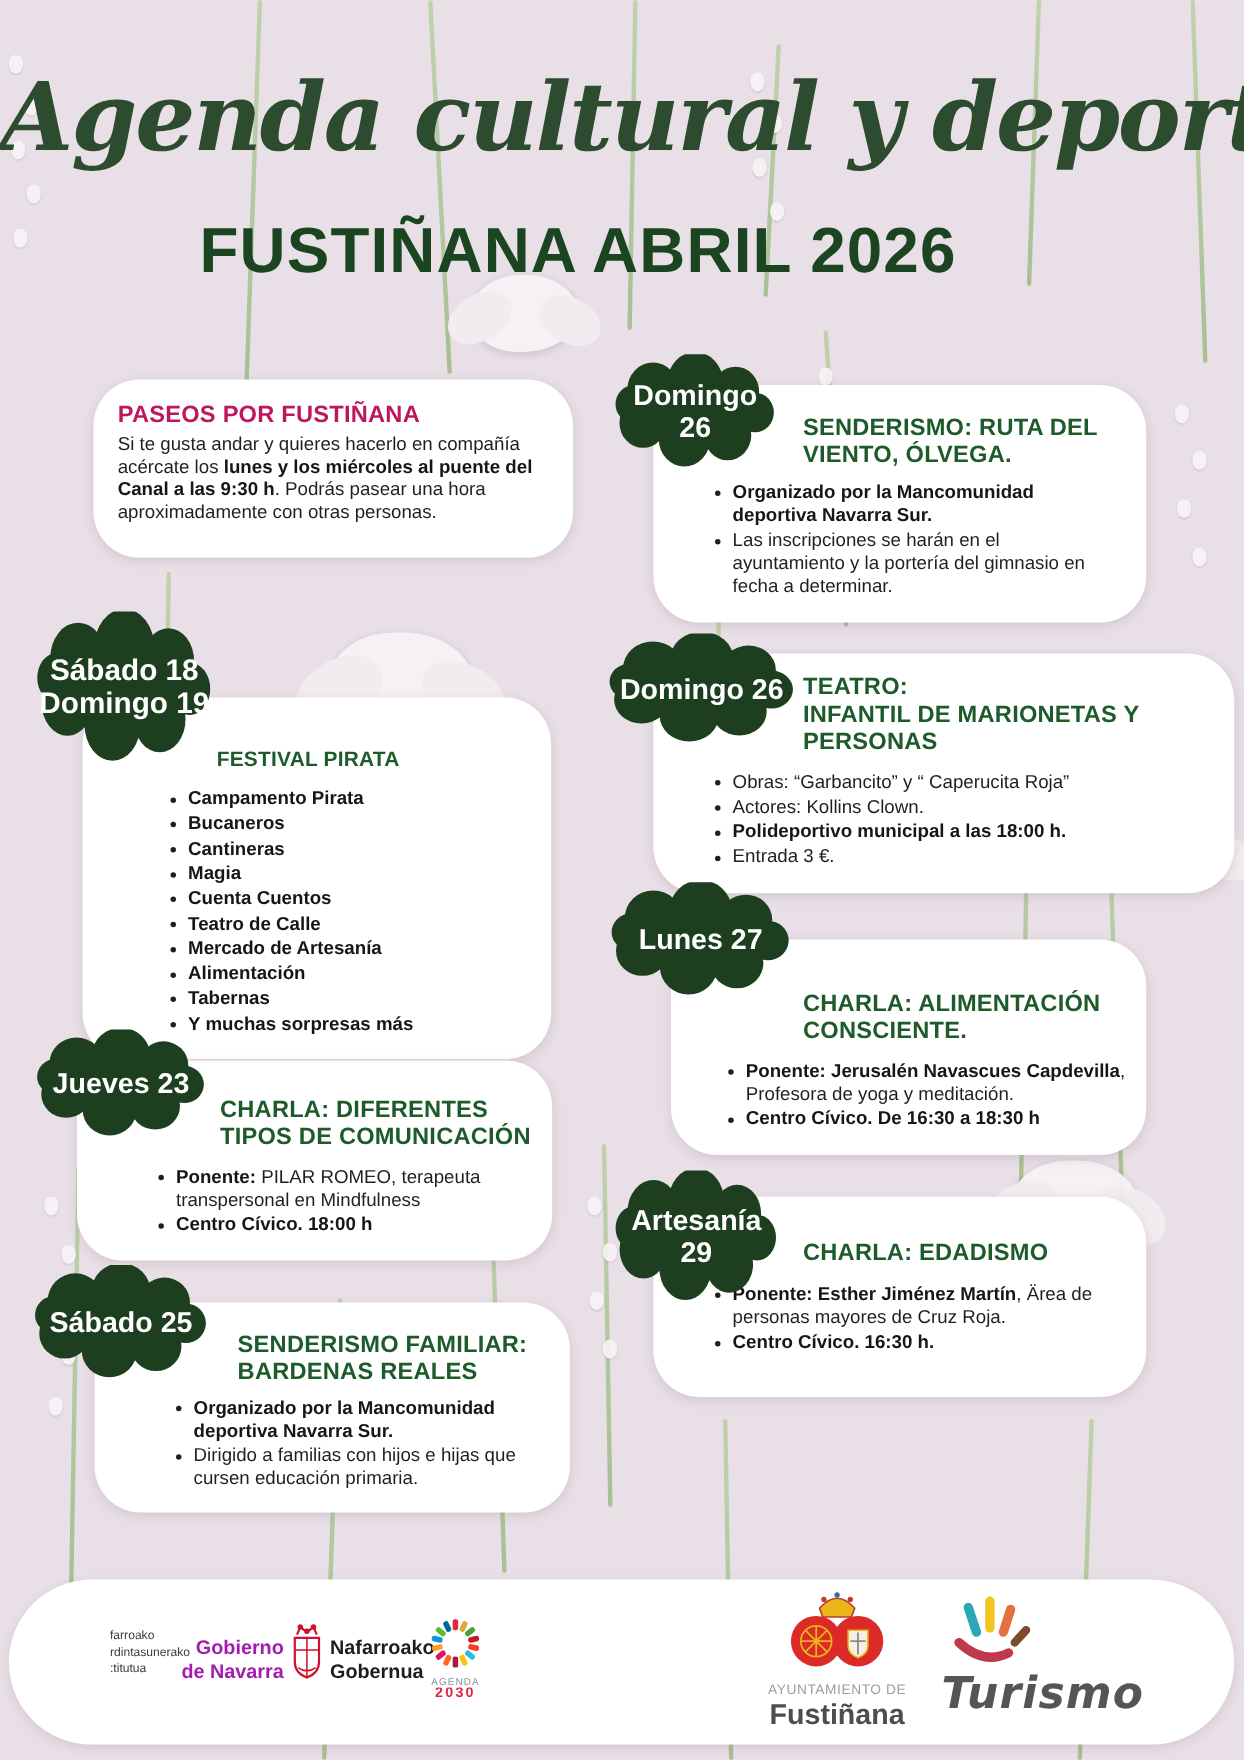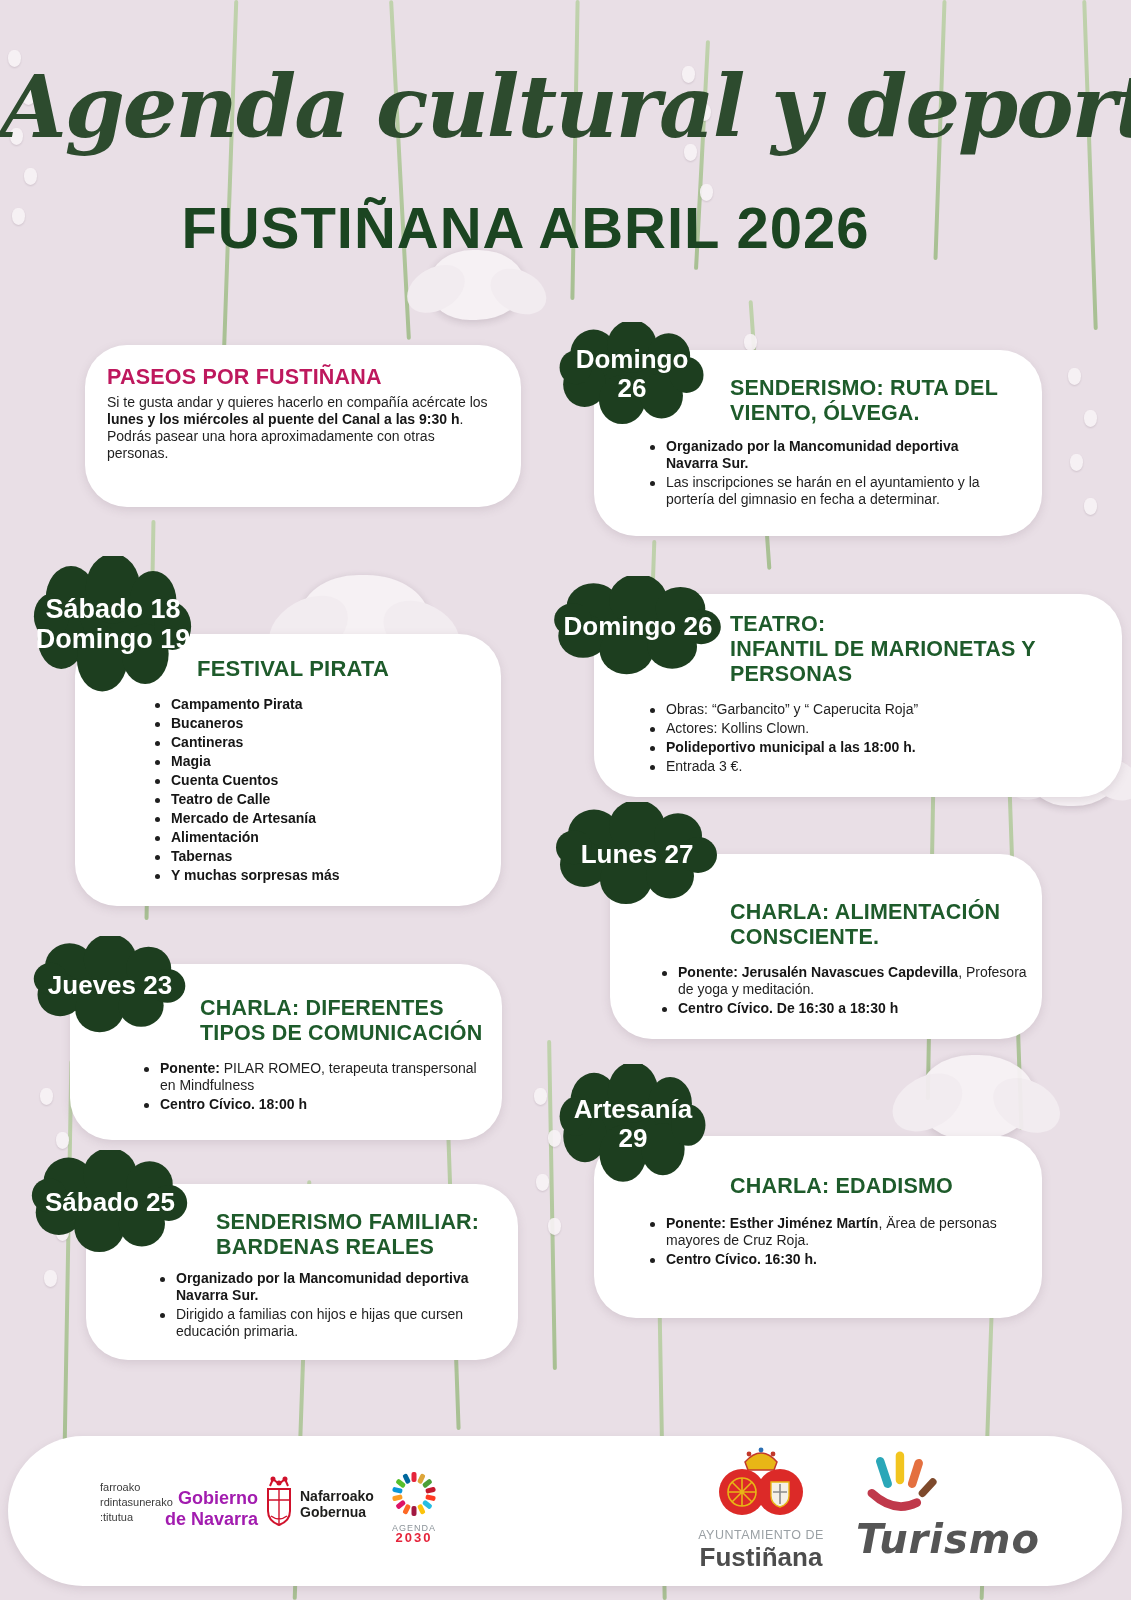--- a/index.html
+++ b/index.html
@@ -67,45 +67,45 @@
   .card {
     position: absolute;
     background: #fff;
     border-radius: 42px;
     box-shadow: 0 3px 10px rgba(120,100,115,.18);
   }
   .card h2 {
     font-size: 21.5px; font-weight: 700;
     color: #1e5b2b; line-height: 1.16; letter-spacing: .2px;
   }
-  .card p, .card li { font-size: 14px; line-height: 1.22; color: #1f1f1f; }
+  .card p, .card li { font-size: 17px; line-height: 1.22; color: #1f1f1f; }
   .card b { font-weight: 700; color: #161616; }
   ul.bul { list-style: none; }
   ul.bul li { position: relative; padding-left: 24px; margin-bottom: 2px; }
   ul.bul li::before {
     content: ""; position: absolute; left: 8px; top: .5em;
     width: 5px; height: 5px; border-radius: 50%; background: #1f1f1f;
   }
   
   .c1 { left: 85px;  top: 345px;  width: 436px; min-height: 162px; padding: 20px 22px 18px 16px; }
   .c2 { left: 594px; top: 350px;  width: 448px; min-height: 186px; padding: 16px 18px 20px 0; }
   .c3 { left: 75px;  top: 634px;  width: 426px; min-height: 258px; padding: 22px 14px 20px 0; }
   .c4 { left: 594px; top: 594px;  width: 528px; min-height: 190px; padding: 16px 14px 20px 0; }
   .c5 { left: 610px; top: 854px;  width: 432px; min-height: 156px; padding: 22px 14px 20px 0; }
   .c6 { left: 70px;  top: 964px;  width: 432px; min-height: 176px; padding: 18px 10px 20px 0; }
-  .c7 { left: 594px; top: 1136px; width: 448px; min-height: 182px; padding: 16px 14px 20px 0; }
+  .c7 { left: 594px; top: 1088px; width: 448px; min-height: 182px; padding: 16px 14px 20px 0; }
   .c8 { left: 70px;  top: 1184px; width: 432px; min-height: 162px; padding: 14px 10px 18px 0; margin-left: 16px; }
 
   .c1 h2 { margin-left: 6px; margin-bottom: 4px; color: #be185d; }
   .c1 p  { margin-left: 6px; }
 
   .c2 h2 { margin: 10px 16px 12px 136px; }
   .c2 ul { margin-left: 48px; width: 370px; }
 
-  .c3 h2 { margin-left: 122px; margin-bottom: 14px; font-size: 22px; }
+  .c3 h2 { margin-left: 122px; margin-bottom: 14px; font-size: 19px; margin-top: 24px; }
   .c3 ul { margin-left: 72px; }
   .c3 li { margin-bottom: 1px; }
 
   .c4 h2 { margin: 2px 16px 14px 136px; }
   .c4 ul { margin-left: 48px; width: 385px; }
 
   .c5 h2 { margin: 24px 16px 14px 120px; width: 300px; }
   .c5 ul { margin-left: 44px; width: 380px; }
 
   .c6 h2 { margin: 14px 10px 14px 130px; width: 300px; }
@@ -148,21 +148,21 @@
     font-size: 11px; color: #3c3c3c; line-height: 1.35;
   }
   .gob {
     position: absolute; left: 150px; top: 52px; width: 100px;
     text-align: right; font-weight: 700; font-size: 18px;
     color: #a21caf; line-height: 1.15;
   }
   .navarra-crest { position: absolute; left: 256px; top: 40px; }
   .naf {
     position: absolute; left: 292px; top: 52px; width: 120px;
-    text-align: left; font-weight: 700; font-size: 14px;
+    text-align: left; font-weight: 700; font-size: 18px;
     color: #1d1d1b; line-height: 1.15;
   }
   .ods { position: absolute; left: 378px; top: 34px; width: 56px; text-align: center; }
   .ods .agenda-label { font-size: 9px; letter-spacing: 1px; color: #8b9399; margin-top: 1px; }
   .ods .agenda-year  { font-size: 13px; font-weight: 700; color: #e5243b; letter-spacing: 2px; line-height: .7; height: 9px; overflow: hidden; }
   .ayto { position: absolute; left: 668px; top: 10px; width: 170px; text-align: center; }
   .ayto .lbl  { font-size: 12.5px; letter-spacing: .5px; color: #9aa0a4; margin-top: 4px; }
   .ayto .name { font-size: 26px; font-weight: 700; color: #4d4d4d; margin-top: 0px; }
   .turismo { position: absolute; left: 848px; top: 14px; width: 180px; text-align: left; }
   .turismo .word {

